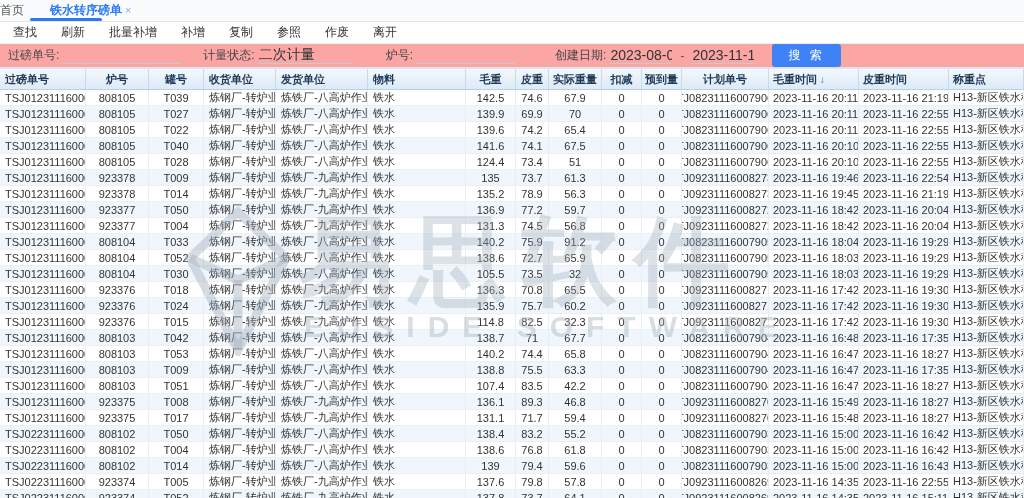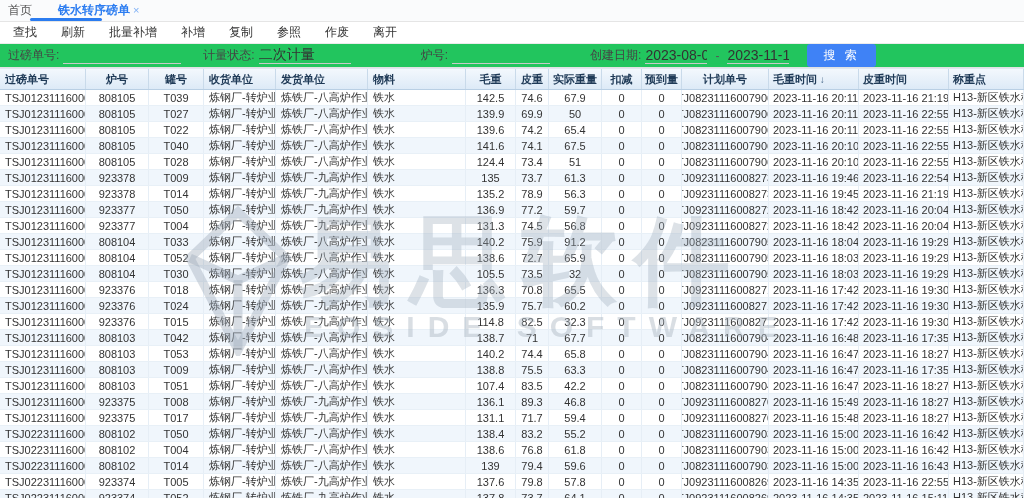--- a/index.html
+++ b/index.html
@@ -1,40 +1,40 @@
 <!DOCTYPE html>
 <html><head>
 <meta charset="utf-8">
 <style>
   * { margin:0; padding:0; box-sizing:border-box; }
   html,body { width:1024px; height:498px; overflow:hidden; background:#fff;
     font-family:"Liberation Sans", sans-serif; }
   
   .tabbar { position:relative; height:22px; background:#fafbfc; border-bottom:1px solid #e5e5e5;
-    display:flex; align-items:center; padding-left:8px; }
+    display:flex; align-items:center; }
   .tab { font-size:12px; color:#555; padding:0 10px 0 0; cursor:default; }
   .tab.home { margin-right:12px; }
   .tab.active { color:#2b7cf0; font-weight:bold; position:relative; padding:0 4px; }
   .tab.active .close { color:#7fb0f5; font-weight:normal; margin-left:3px; font-size:11px; }
   .tab-underline { position:absolute; left:30px; bottom:0; width:72px; height:3px; background:#2b7cf0; border-radius:2px; }
   
   .toolbar { height:22px; background:#fff; border-bottom:1px solid #ececec;
     display:flex; align-items:center; padding-left:8px; }
   .toolbar .tbtn { font-size:12px; color:#333; margin-right:14px; padding:19px 5px; cursor:pointer; }
   
-  .filterbar { height:24px; background:#22c55e; border-bottom:1px solid #e2e2e2;
+  .filterbar { height:24px; background:#fca5a5; border-bottom:1px solid #e2e2e2;
     display:flex; align-items:center; padding-left:8px; font-size:12px; color:#444; }
   .f-label { white-space:nowrap; margin-right:4px; }
   .u-input { border:none; border-bottom:1px solid #c9c9c9; background:transparent;
     height:17px; font-size:14px; color:#333; font-family:"Liberation Sans", sans-serif; outline:none; }
   .w-weigh { width:118px; }
   .w-status { width:92px; margin-right:0; }
   .w-furnace { width:98px; }
   .w-date { width:62px; }
-  .ml22{margin-left:22px;} .ml42{margin-left:40px;} .ml44{margin-left:70px;}
+  .ml22{margin-left:22px;} .ml42{margin-left:40px;} .ml44{margin-left:35px;}
   .date-sep { margin:0 8px; color:#555; }
   .search-btn { margin-left:18px; background:#3f82f6; color:#fff; border:none; border-radius:3px;
     font-size:12px; padding:3px 16px; letter-spacing:3px; cursor:pointer;
     font-family:"Liberation Sans", sans-serif; }
   
   .grid-table { position:relative; width:1024px; }
   .thead-row, .trow { display:grid; }
   .thead-row { height:22px; background:linear-gradient(#f3f8fd,#ddeaf7);
     border-bottom:1px solid #b9cfe4; border-top:1px solid #dfe8f1; }
   .hcell { font-size:11px; font-weight:bold; color:#1f3a57; line-height:20px;
@@ -137,21 +137,21 @@
       </div>
       <div class="trow alt" style="grid-template-columns: 86px 63px 55px 72px 92px 98px 50px 33px 53px 40px 40px 87px 90px 90px 75px;">
         <div class="cell c1">TSJ01231116000077</div>
         <div class="cell c2">808105</div>
         <div class="cell c3">T027</div>
         <div class="cell c4">炼钢厂-转炉业务区</div>
         <div class="cell c5">炼铁厂-八高炉作业区</div>
         <div class="cell c6">铁水</div>
         <div class="cell c7">139.9</div>
         <div class="cell c8">69.9</div>
-        <div class="cell c9">50</div>
+        <div class="cell c9">70</div>
         <div class="cell c10">0</div>
         <div class="cell c11">0</div>
         <div class="cell c12">TJ08231116007906</div>
         <div class="cell c13">2023-11-16 20:11:20</div>
         <div class="cell c14">2023-11-16 22:55:07</div>
         <div class="cell c15">H13-新区铁水秤</div>
       </div>
       <div class="trow" style="grid-template-columns: 86px 63px 55px 72px 92px 98px 50px 33px 53px 40px 40px 87px 90px 90px 75px;">
         <div class="cell c1">TSJ01231116000076</div>
         <div class="cell c2">808105</div>

